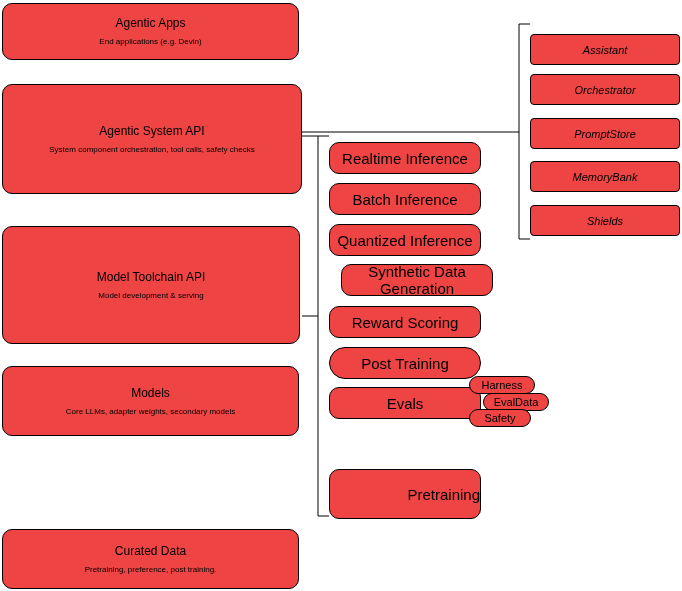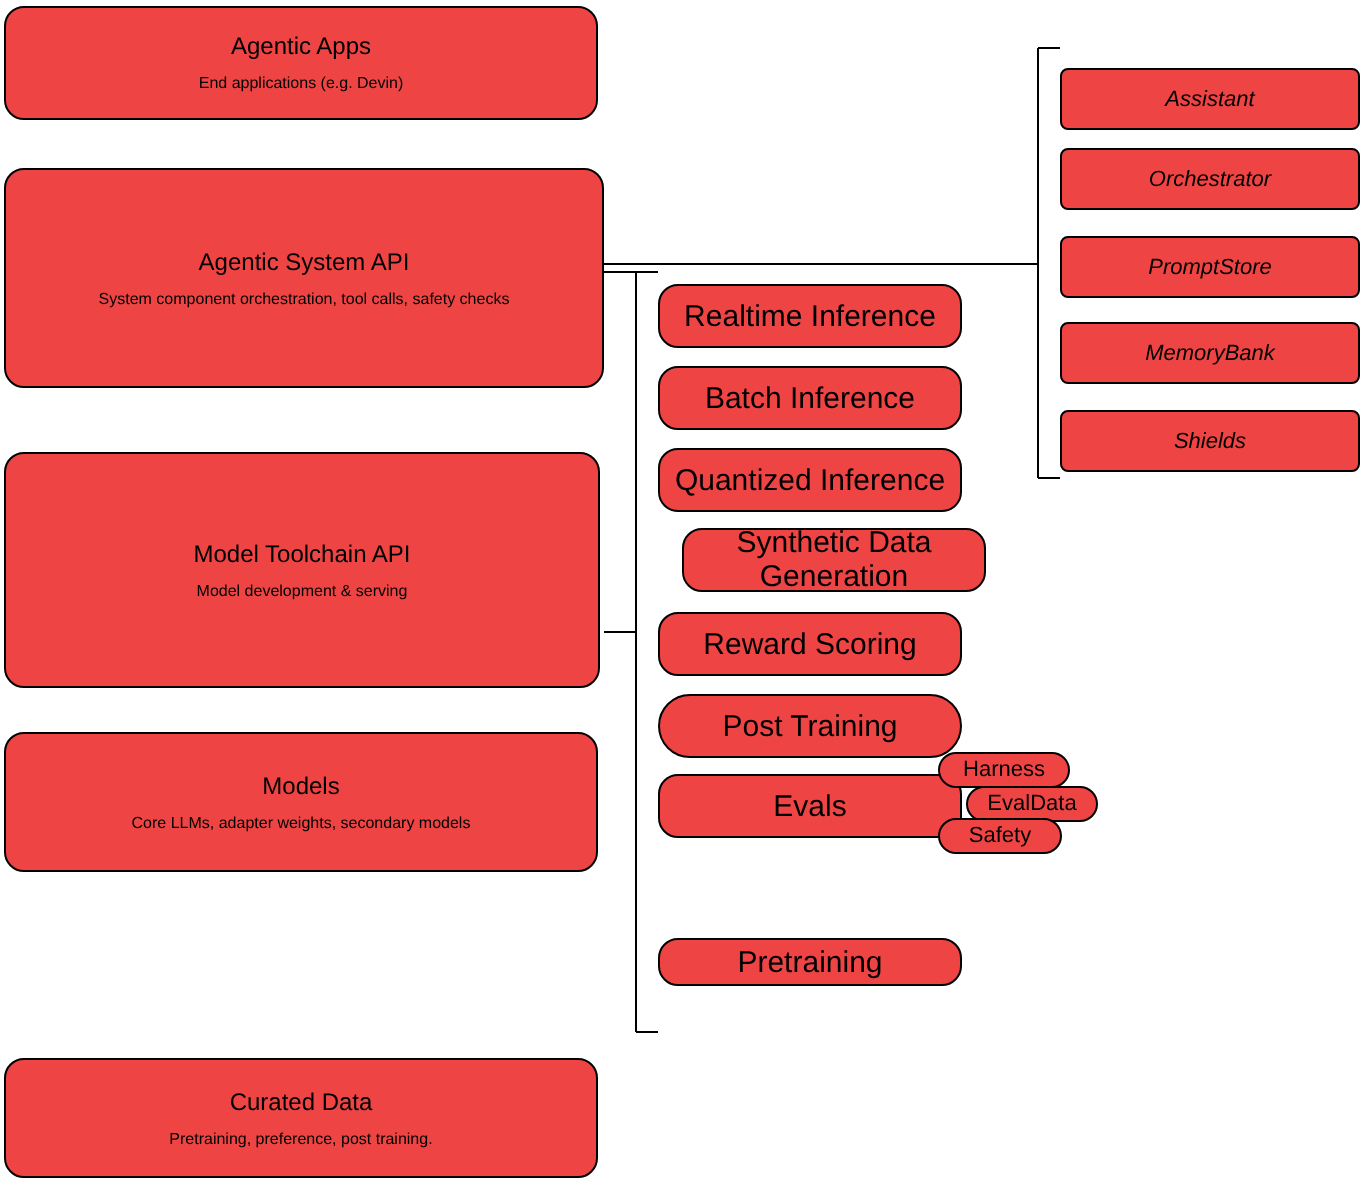--- a/index.html
+++ b/index.html
@@ -124,21 +124,21 @@
   </div>
   <div class="node mid-node" style="left:329px; top:306px; width:152px; height:32px;">
     <span>Reward Scoring</span>
   </div>
   <div class="node mid-node" style="left:329px; top:347px; width:152px; height:32px;border-radius:16px;">
     <span>Post Training</span>
   </div>
   <div class="node mid-node" style="left:329px; top:387px; width:152px; height:32px;">
     <span>Evals</span>
   </div>
-  <div class="node mid-node" style="left:329px; top:469px; width:152px; height:24px;">
+  <div class="node mid-node" style="left:329px; top:469px; width:152px; height:50px;align-items:flex-end;">
     <span>Pretraining</span>
   </div>
 
   <div class="node pill-node" style="left:469px; top:376px; width:66px; height:18px;">
     <span>Harness</span>
   </div>
   <div class="node pill-node" style="left:467px; top:393px; width:66px; height:18px;margin-left:16px;">
     <span>EvalData</span>
   </div>
   <div class="node pill-node" style="left:469px; top:409px; width:62px; height:18px;">

